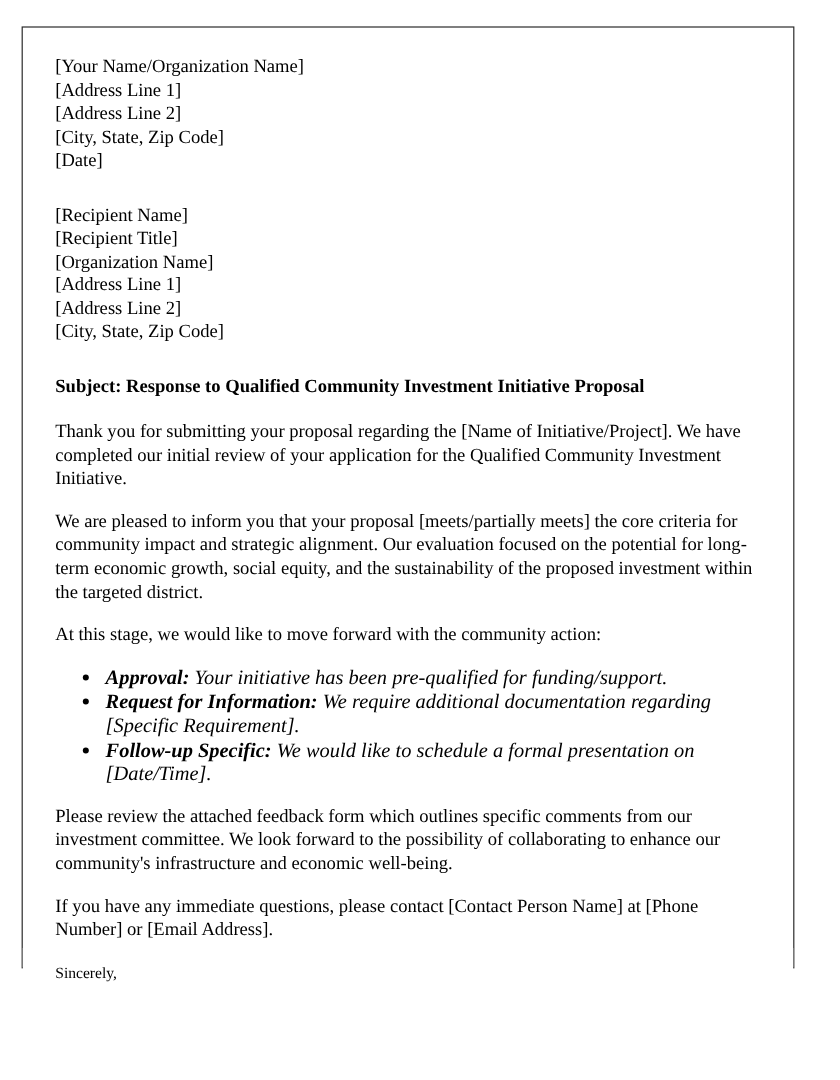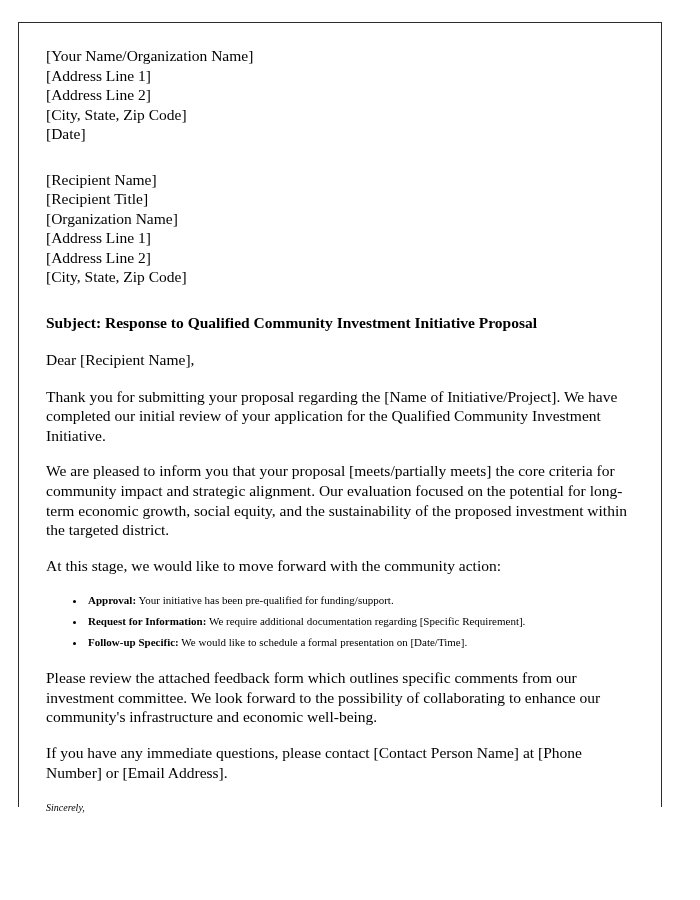--- a/index.html
+++ b/index.html
@@ -68,37 +68,37 @@
     font-size: 15.5px;
     line-height: 19.6px;
     margin: 0 0 17px 0;
   }
   ul.actions {
     margin: 0 0 16px 0;
     padding-left: 40px;
     list-style-type: disc;
   }
   ul.actions li {
-    font-size: 11px;
+    font-size: 17px;
     line-height: 19.6px;
     margin: 0 0 1px 0;
     padding-left: 2px;
+    font-style: italic;
   }
   ul.actions li .lbl {
     font-weight: bold;
   }
   .addr-block .line + .line {
     margin-top: 0;
   }
   .spacer-sm { height: 12px; }
   .closing {
-    font-size: 10px;
+    font-size: 13px;
     line-height: 19.6px;
     margin: 0;
-    font-style: italic;
   }
 </style>
 </head>
 <body>
 
 <div class="page">
   <div class="sheet"></div>
   <div class="sheet-mask"></div>
 
   <div class="content">
@@ -119,21 +119,20 @@
       <div class="line">[Organization Name]</div>
       <div class="line">[Address Line 1]</div>
       <div class="line">[Address Line 2]</div>
       <div class="line">[City, State, Zip Code]</div>
     </div>
 
     <div class="spacer-sm"></div>
 
     <div class="subject">Subject: Response to Qualified Community Investment Initiative Proposal</div>
 
-    <div class="salutation">Dear [Recipient Name],</div>
 
     <p class="para">Thank you for submitting your proposal regarding the [Name of Initiative/Project]. We have completed our initial review of your application for the Qualified Community Investment Initiative.</p>
     <p class="para">We are pleased to inform you that your proposal [meets/partially meets] the core criteria for community impact and strategic alignment. Our evaluation focused on the potential for long-term economic growth, social equity, and the sustainability of the proposed investment within the targeted district.</p>
     <p class="para">At this stage, we would like to move forward with the community action:</p>
 
     <ul class="actions">
       <li><span class="lbl">Approval:</span><span> Your initiative has been pre-qualified for funding/support.</span></li>
       <li><span class="lbl">Request for Information:</span><span> We require additional documentation regarding [Specific Requirement].</span></li>
       <li><span class="lbl">Follow-up Specific:</span><span> We would like to schedule a formal presentation on [Date/Time].</span></li>
     </ul>

